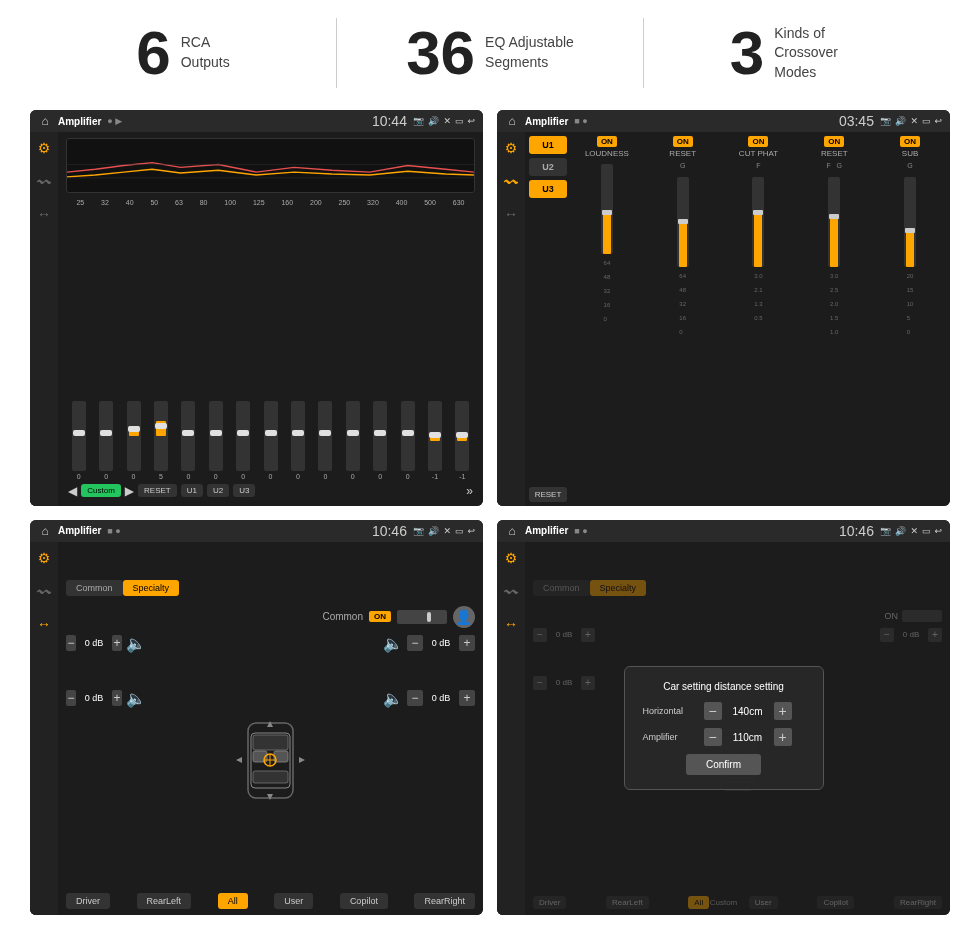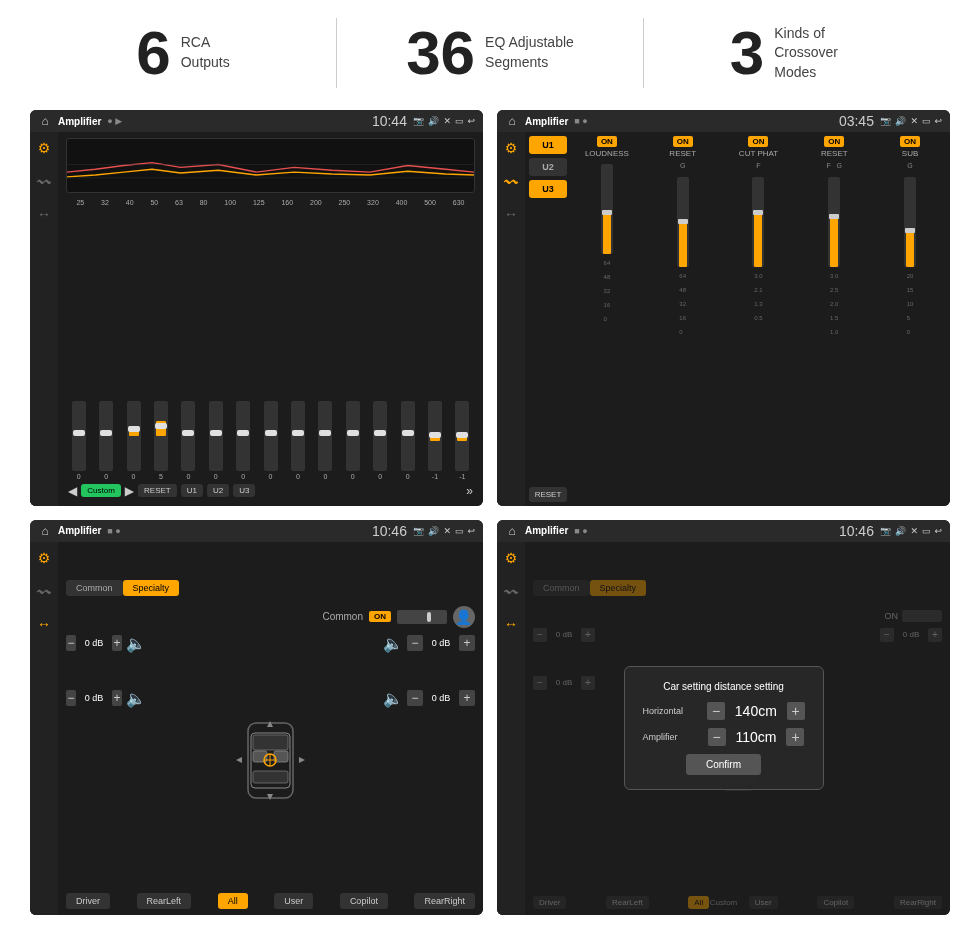--- a/index.html
+++ b/index.html
@@ -478,42 +478,41 @@
       font-size: 10px;
       color: #fff;
       margin-bottom: 10px;
       text-align: center;
     }
     .distance-row {
       display: flex;
       align-items: center;
       gap: 6px;
       margin-bottom: 8px;
-      justify-content: space-between;
     }
     .distance-label {
       font-size: 9px;
       color: #ccc;
       width: 55px;
     }
     .distance-minus, .distance-plus {
       background: #555;
       color: #ccc;
       border: none;
       border-radius: 2px;
       width: 18px;
       height: 18px;
       font-size: 14px;
       cursor: pointer;
       display: flex;
       align-items: center;
       justify-content: center;
     }
     .distance-value {
-      font-size: 14px;
+      font-size: 10px;
       color: #fff;
       min-width: 40px;
       text-align: center;
     }
     .confirm-btn {
       background: #555;
       color: #fff;
       border: none;
       border-radius: 3px;
       padding: 5px 20px;

